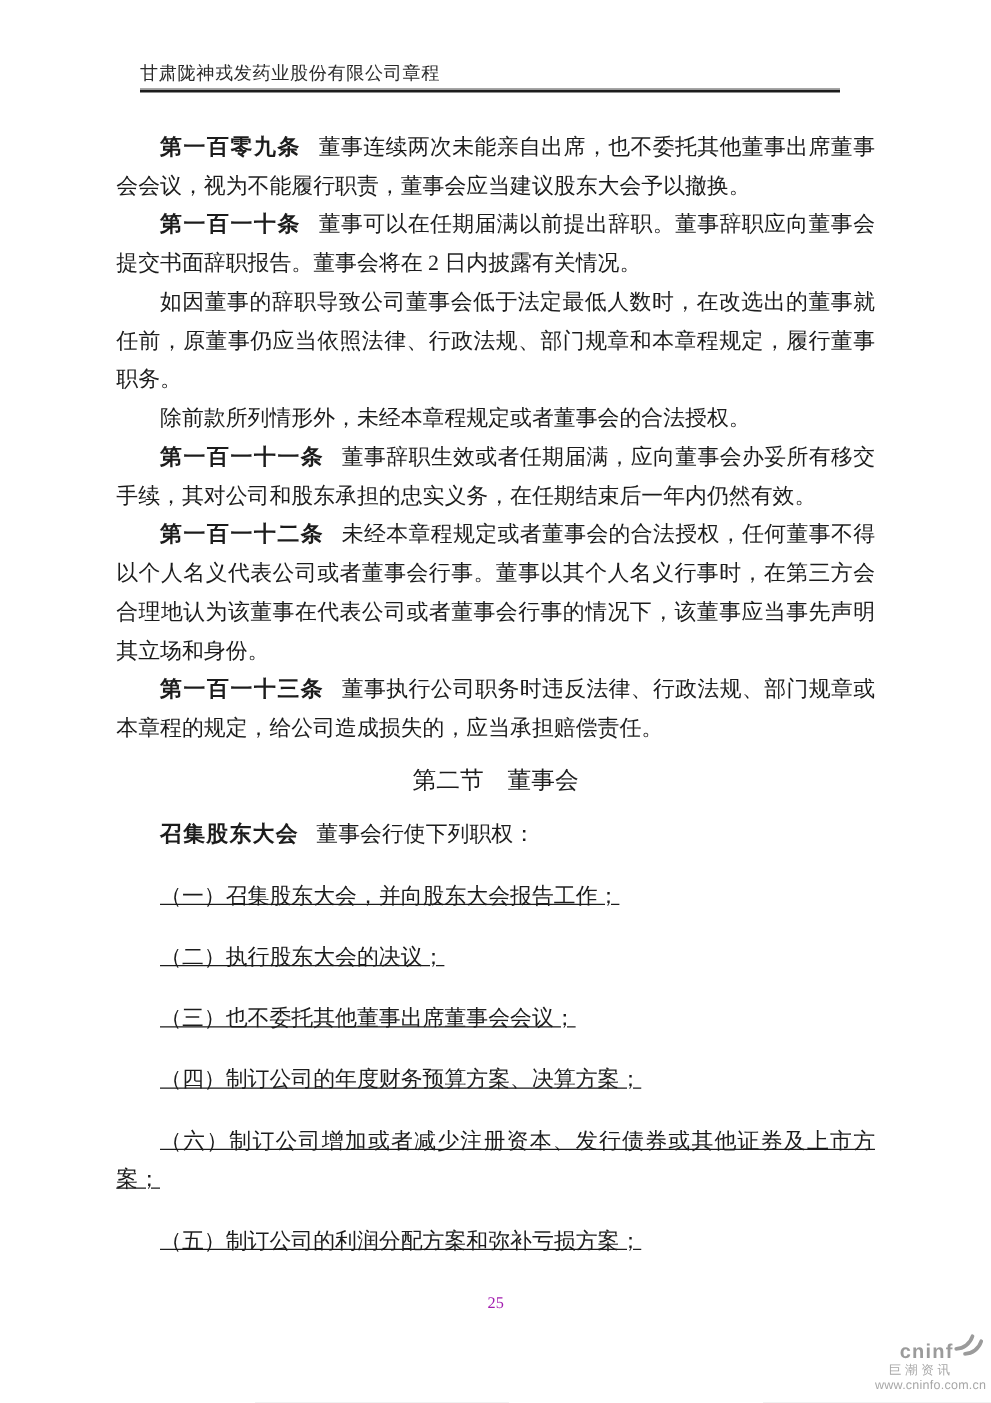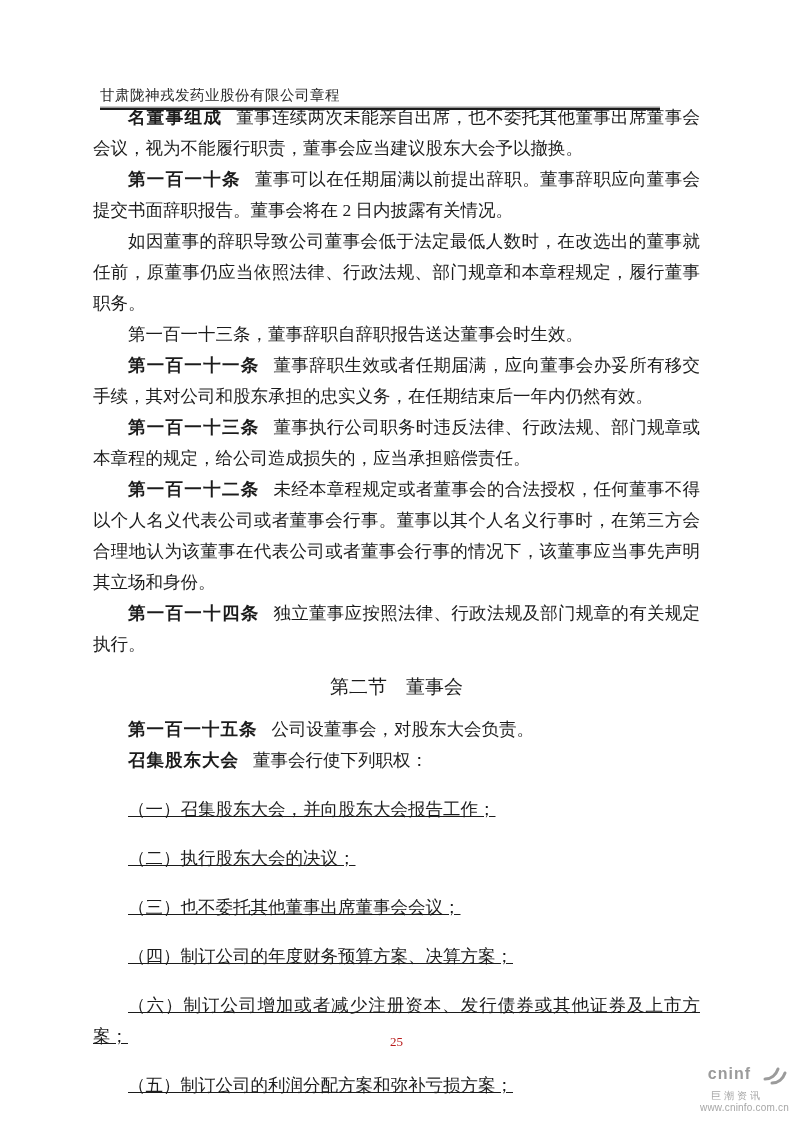--- a/index.html
+++ b/index.html
@@ -14,24 +14,23 @@
     margin: 0 auto;
     background: #ffffff;
     overflow: hidden;
     font-family: "Liberation Serif", "DejaVu Serif", serif;
     color: #1c1c1c;
   }
 
   
   .page-header {
     position: absolute;
-    left: 100px;
+    left: 112px;
     top: 50px;
     width: 560px;
-    margin-top: 36px;
   }
   .header-title {
     font-size: 14.5px;
     line-height: 18px;
     color: #2a2a2a;
     letter-spacing: 0.5px;
   }
   .header-rule {
     margin-top: 4px;
     height: 2px;
@@ -74,37 +73,37 @@
   }
 
   
   .page-number {
     position: absolute;
     left: 0;
     top: 1034px;
     width: 100%;
     text-align: center;
     font-size: 13px;
-    color: #b91c1c;
+    color: #a21caf;
   }
   .cninfo-logo {
     position: absolute;
     right: 4px;
     top: 1066px;
     width: 96px;
     text-align: right;
     color: #a0a0a0;
     font-family: "Liberation Sans", "DejaVu Sans", sans-serif;
     line-height: 1.05;
   }
   .logo-top {
     display: flex;
-    align-items: flex-start;
+    align-items: flex-end;
     justify-content: flex-end;
-    gap: 12px;
+    gap: 0;
     padding-right: 2px;
   }
   .logo-brand {
     font-weight: bold;
     font-size: 16px;
     letter-spacing: 1px;
     color: #9b9b9b;
   }
   .logo-swirl { display: inline-block; }
   .logo-chinese {
@@ -126,30 +125,28 @@
 
 <div class="page">
 
   <div class="page-header">
     <div class="header-title">甘肃陇神戎发药业股份有限公司章程</div>
     <div class="header-rule"></div>
   </div>
 
   <div class="doc-body" id="doc-body">
 
-  <p class="para article"><span class="article-label">名董事组成</span>董事连续两次未能亲自出席，也不委托其他董事出席董事会会议，视为不能履行职责，董事会应当建议股东大会予以撤换。</p>
+  <p class="para article"><span class="article-label">第一百零九条</span>董事连续两次未能亲自出席，也不委托其他董事出席董事会会议，视为不能履行职责，董事会应当建议股东大会予以撤换。</p>
       <p class="para article"><span class="article-label">第一百一十条</span>董事可以在任期届满以前提出辞职。董事辞职应向董事会提交书面辞职报告。董事会将在 2 日内披露有关情况。</p>
       <p class="para plain">如因董事的辞职导致公司董事会低于法定最低人数时，在改选出的董事就任前，原董事仍应当依照法律、行政法规、部门规章和本章程规定，履行董事职务。</p>
-      <p class="para plain">第一百一十三条，董事辞职自辞职报告送达董事会时生效。</p>
+      <p class="para plain">除前款所列情形外，未经本章程规定或者董事会的合法授权。</p>
       <p class="para article"><span class="article-label">第一百一十一条</span>董事辞职生效或者任期届满，应向董事会办妥所有移交手续，其对公司和股东承担的忠实义务，在任期结束后一年内仍然有效。</p>
+      <p class="para article"><span class="article-label">第一百一十二条</span>未经本章程规定或者董事会的合法授权，任何董事不得以个人名义代表公司或者董事会行事。董事以其个人名义行事时，在第三方会合理地认为该董事在代表公司或者董事会行事的情况下，该董事应当事先声明其立场和身份。</p>
       <p class="para article"><span class="article-label">第一百一十三条</span>董事执行公司职务时违反法律、行政法规、部门规章或本章程的规定，给公司造成损失的，应当承担赔偿责任。</p>
-      <p class="para article"><span class="article-label">第一百一十二条</span>未经本章程规定或者董事会的合法授权，任何董事不得以个人名义代表公司或者董事会行事。董事以其个人名义行事时，在第三方会合理地认为该董事在代表公司或者董事会行事的情况下，该董事应当事先声明其立场和身份。</p>
-      <p class="para article"><span class="article-label">第一百一十四条</span>独立董事应按照法律、行政法规及部门规章的有关规定执行。</p>
       <p class="para heading">第二节　董事会</p>
-      <p class="para article"><span class="article-label">第一百一十五条</span>公司设董事会，对股东大会负责。</p>
       <p class="para article"><span class="article-label">召集股东大会</span>董事会行使下列职权：</p>
       <p class="para item">（一）召集股东大会，并向股东大会报告工作；</p>
       <p class="para item">（二）执行股东大会的决议；</p>
       <p class="para item">（三）也不委托其他董事出席董事会会议；</p>
       <p class="para item">（四）制订公司的年度财务预算方案、决算方案；</p>
       <p class="para item">（六）制订公司增加或者减少注册资本、发行债券或其他证券及上市方案；</p>
       <p class="para item">（五）制订公司的利润分配方案和弥补亏损方案；</p>
     </div>
 
   <div class="page-number">25</div>

